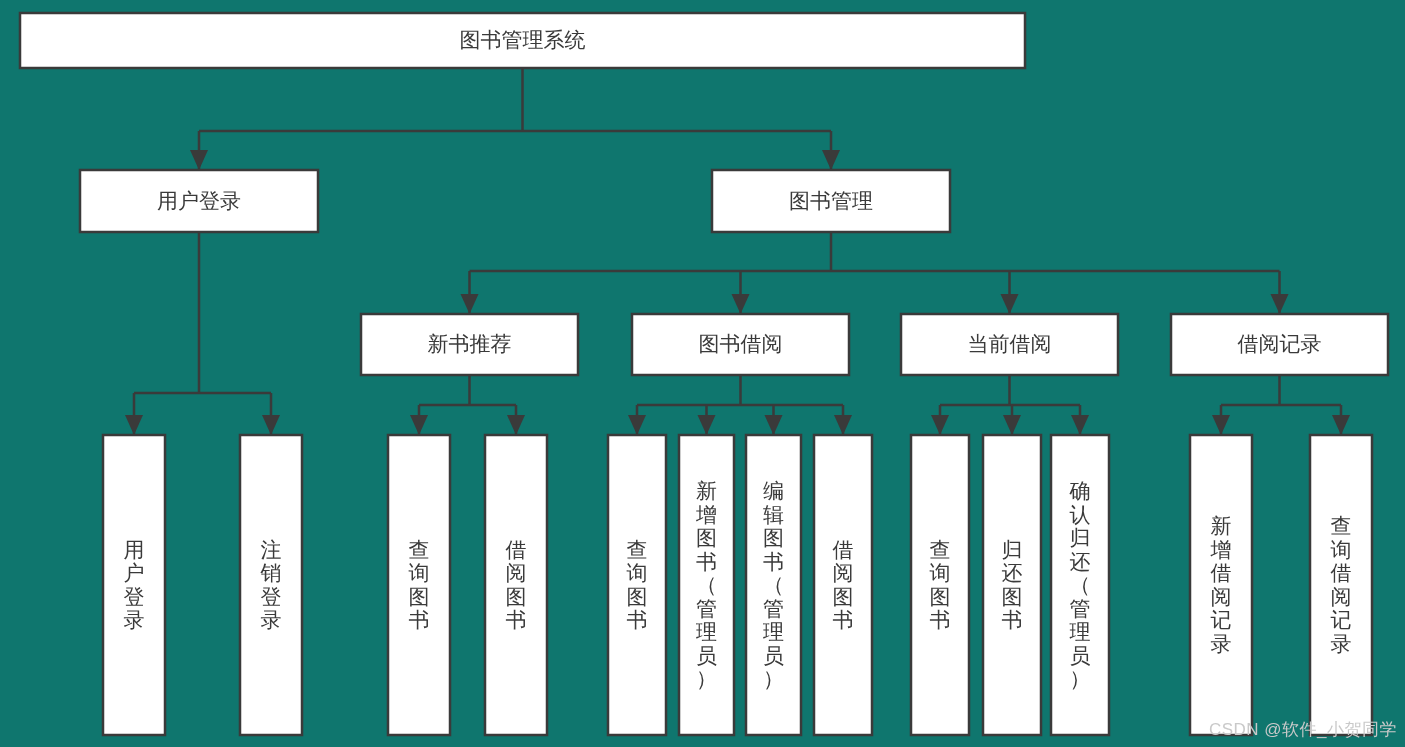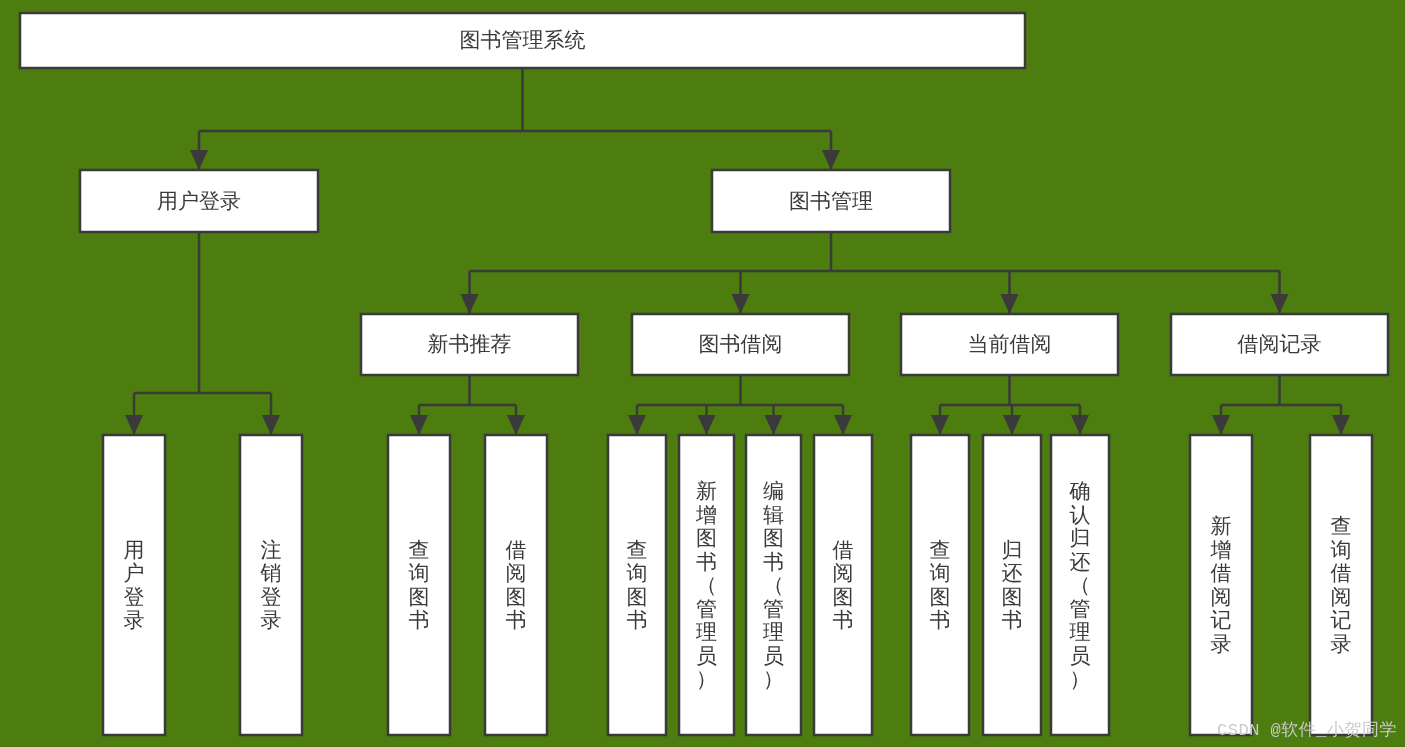--- a/index.html
+++ b/index.html
@@ -7,21 +7,21 @@
     padding: 0;
     background: #ffffff;
   }
   body {
     font-family: "Liberation Sans", "DejaVu Sans", sans-serif;
   }
   #canvas-wrap {
     position: relative;
     width: 1405px;
     height: 747px;
-    background: #4d7c0f;
+    background: #0f766e;
     overflow: hidden;
   }
   svg#diagram {
     position: absolute;
     left: 0;
     top: 0;
     width: 1405px;
     height: 747px;
     display: block;
   }
@@ -48,21 +48,21 @@
     fill: none;
   }
   .arrow-head {
     fill: #3a3a3a;
     stroke: none;
   }
   .watermark {
     position: absolute;
     right: 8px;
     bottom: 6px;
-    font-family: Liberation Mono, monospace;
+    font-family: Liberation Sans, sans-serif;
     font-size: 17px;
     color: #c9c9c9;
     letter-spacing: 0.5px;
     white-space: nowrap;
     pointer-events: none;
   }
 </style>
 </head>
 <body>
 

